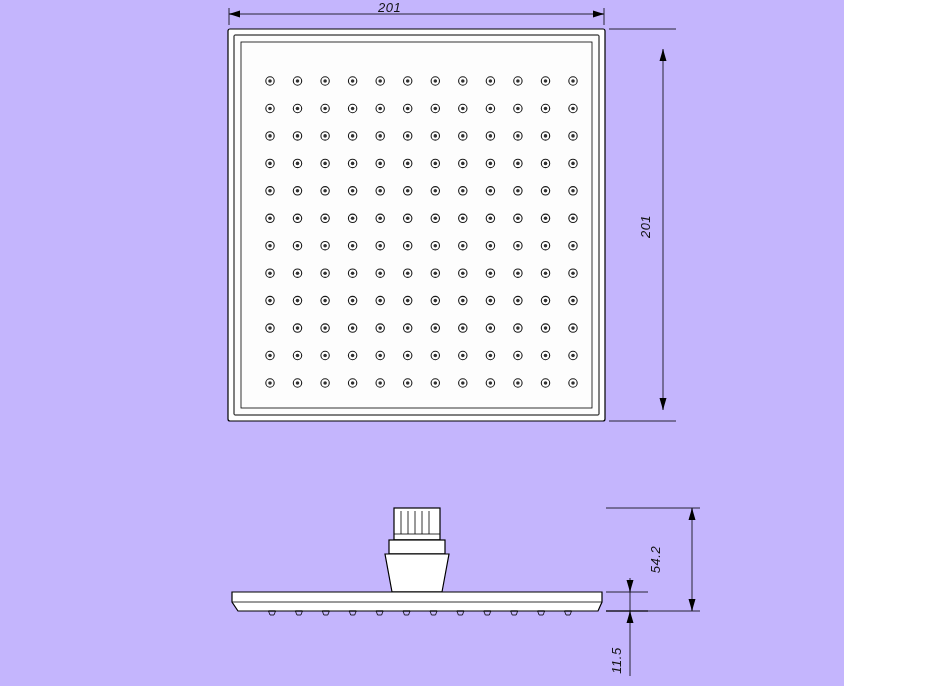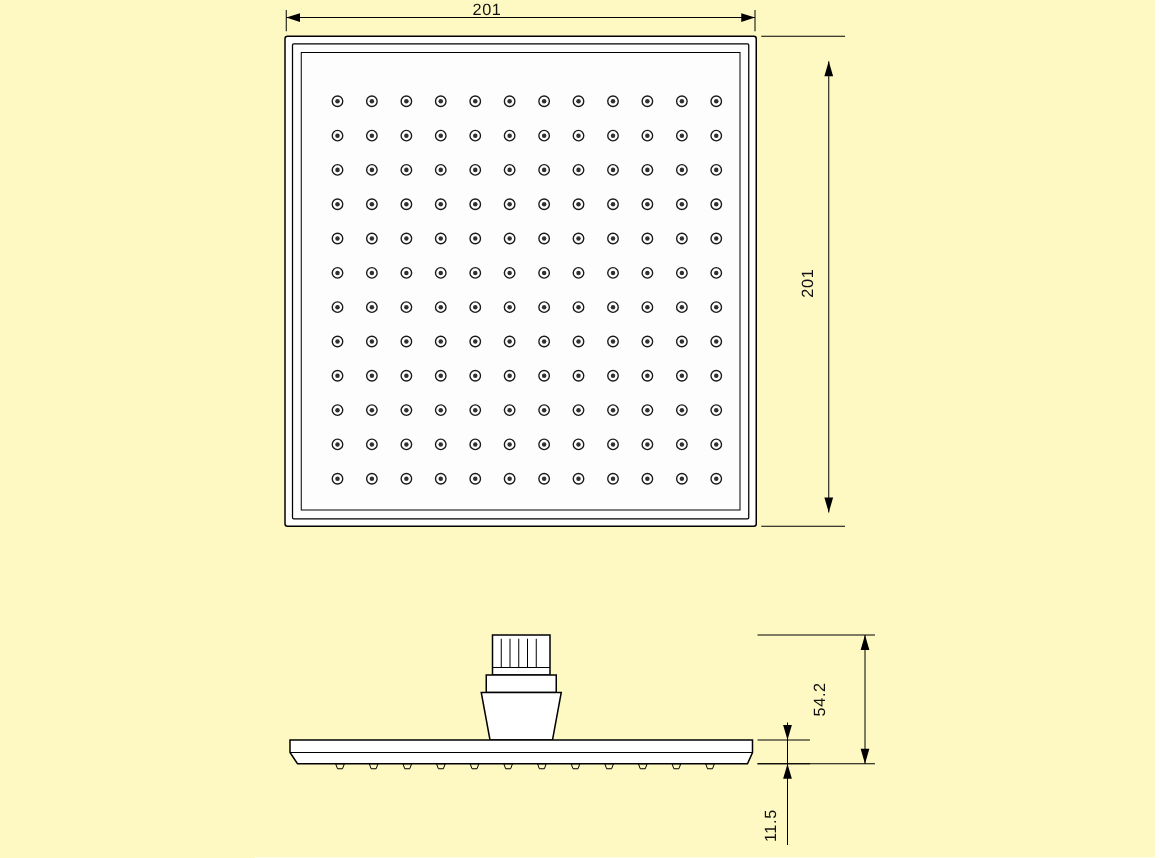--- a/index.html
+++ b/index.html
@@ -6,24 +6,25 @@
     margin: 0;
     padding: 0;
     background: #ffffff;
   }
   body {
     font-family: "Liberation Sans", sans-serif;
     color: #1a1a1a;
   }
   #page {
     position: relative;
-    width: 924px;
+    width: 844px;
     height: 686px;
-    background: #fef9c3;
+    background: #c4b5fd;
     overflow: hidden;
+    font-style: italic;
   }
   .dim-label {
     position: absolute;
     font-size: 13px;
     letter-spacing: 0.5px;
     color: #111111;
     white-space: nowrap;
   }
   .dim-label.vert {
     transform: rotate(-90deg);

